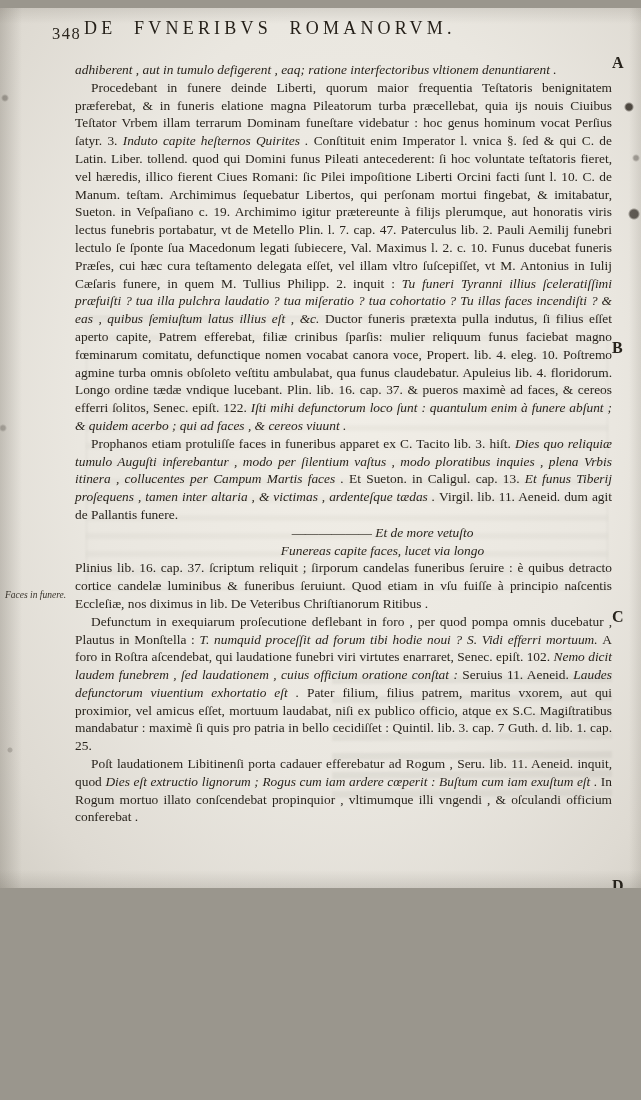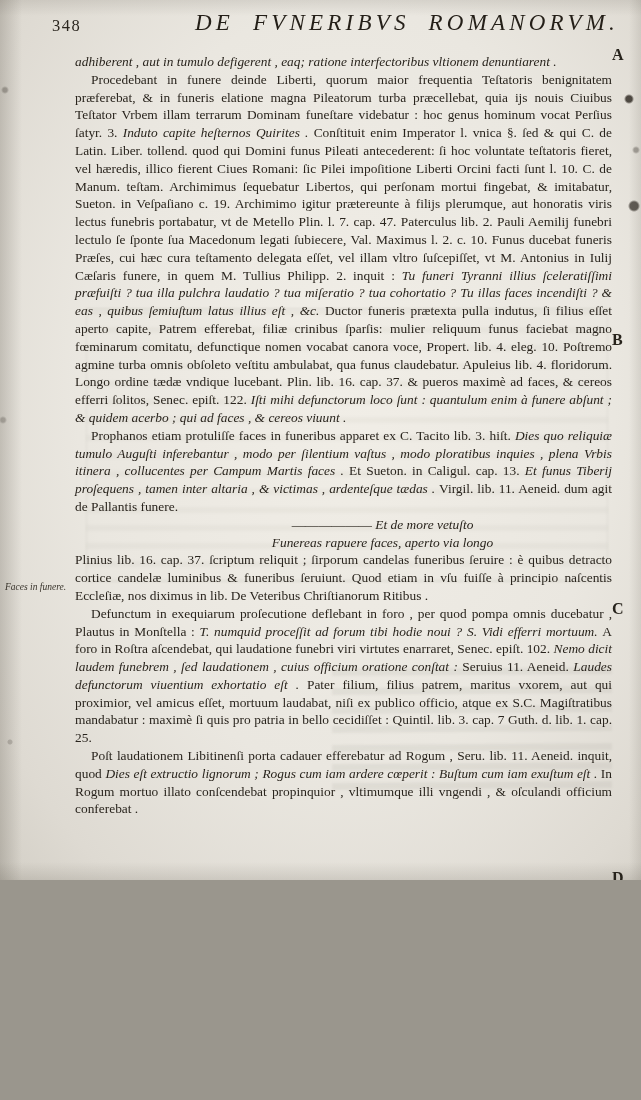--- a/index.html
+++ b/index.html
@@ -1,19 +1,19 @@
 <!DOCTYPE html>
 <html><head>
 <meta charset="utf-8">
 <style>
   html,body{margin:0;padding:0;background:#9a968d;}
   .page{
     position:relative;
     width:641px;height:880px;
-    margin:0 auto;
+    margin:8px auto;
     overflow:hidden;
     color:#29241d;
     font-family:"Liberation Serif","DejaVu Serif",serif;
     background:
       linear-gradient(90deg, rgba(72,66,55,.22), rgba(72,66,55,0) 22px),
       linear-gradient(270deg, rgba(72,66,55,.12), rgba(72,66,55,0) 12px),
       linear-gradient(180deg, rgba(72,66,55,.12), rgba(72,66,55,0) 16px),
       linear-gradient(0deg, rgba(72,66,55,.14), rgba(72,66,55,0) 18px),
       radial-gradient(ellipse at 54% 44%, #f1eee7 0%, #eae7e0 55%, #dedad2 85%, #d3cfc6 100%);
   }
@@ -41,22 +41,22 @@
     border:1px solid rgba(85,78,66,.07);
     background:repeating-linear-gradient(180deg, rgba(92,86,74,.035) 0 6px, rgba(0,0,0,0) 6px 18px);
     filter:blur(1.2px);pointer-events:none;
   }
   .header-number{
     position:absolute;left:52px;top:16px;
     font-size:16.5px;letter-spacing:1.5px;color:#2b261f;
   }
   .header-title{
     position:absolute;left:84px;right:22px;top:10px;
-    text-align:right;font-size:23px;letter-spacing:4.2px;word-spacing:9px;
-    color:#241f18;white-space:nowrap;font-style:italic;
+    text-align:left;font-size:18px;letter-spacing:4.2px;word-spacing:9px;
+    color:#241f18;white-space:nowrap;
   }
   .body-text{
     position:absolute;left:75px;top:53px;width:537px;
     font-size:13.4px;line-height:17.8px;text-align:justify;
     text-justify:inter-word;
   }
   .para{margin:0;}
   .para.indent{text-indent:16px;}
   .it{font-style:italic;}
   .verse{margin:0;padding-left:78px;text-align:center;}
@@ -83,21 +83,21 @@
 
   <div class="header-number">348</div>
   <div class="header-title">DE FVNERIBVS ROMANORVM.</div>
 
   <div class="body-text">
       <p class="para"><span class="it">adhiberent , aut in tumulo defigerent , eaq; ratione interfectoribus vltionem denuntiarent .</span></p>
       <p class="para indent"><span>Procedebant in funere deinde Liberti, quorum maior frequentia Teſtatoris benignitatem præferebat, &amp; in funeris elatione magna Pileatorum turba præcellebat, quia ijs nouis Ciuibus Teſtator Vrbem illam terrarum Dominam funeſtare videbatur : hoc genus hominum vocat Perſius ſatyr. 3. </span><span class="it">Induto capite heſternos Quirites . </span><span>Conſtituit enim Imperator l. vnica §. ſed &amp; qui C. de Latin. Liber. tollend. quod qui Domini funus Pileati antecederent: ſi hoc voluntate teſtatoris fieret, vel hæredis, illico fierent Ciues Romani: ſic Pilei impoſitione Liberti Orcini facti ſunt l. 10. C. de Manum. teſtam. Archimimus ſequebatur Libertos, qui perſonam mortui fingebat, &amp; imitabatur, Sueton. in Veſpaſiano c. 19. Archimimo igitur prætereunte à filijs plerumque, aut honoratis viris lectus funebris portabatur, vt de Metello Plin. l. 7. cap. 47. Paterculus lib. 2. Pauli Aemilij funebri lectulo ſe ſponte ſua Macedonum legati ſubiecere, Val. Maximus l. 2. c. 10. Funus ducebat funeris Præſes, cui hæc cura teſtamento delegata eſſet, vel illam vltro ſuſcepiſſet, vt M. Antonius in Iulij Cæſaris funere, in quem M. Tullius Philipp. 2. inquit : </span><span class="it">Tu funeri Tyranni illius ſceleratiſſimi præfuiſti ? tua illa pulchra laudatio ? tua miſeratio ? tua cohortatio ? Tu illas faces incendiſti ? &amp; eas , quibus ſemiuſtum latus illius eſt , &amp;c. </span><span>Ductor funeris prætexta pulla indutus, ſi filius eſſet aperto capite, Patrem efferebat, filiæ crinibus ſparſis: mulier reliquum funus faciebat magno fœminarum comitatu, defunctique nomen vocabat canora voce, Propert. lib. 4. eleg. 10. Poſtremo agmine turba omnis obſoleto veſtitu ambulabat, qua funus claudebatur. Apuleius lib. 4. floridorum. Longo ordine tædæ vndique lucebant. Plin. lib. 16. cap. 37. &amp; pueros maximè ad faces, &amp; cereos efferri ſolitos, Senec. epiſt. 122. </span><span class="it">Iſti mihi defunctorum loco ſunt : quantulum enim à funere abſunt ; &amp; quidem acerbo ; qui ad faces , &amp; cereos viuunt .</span></p>
       <p class="para indent"><span>Prophanos etiam protuliſſe faces in funeribus apparet ex C. Tacito lib. 3. hiſt. </span><span class="it">Dies quo reliquiæ tumulo Auguſti inferebantur , modo per ſilentium vaſtus , modo ploratibus inquies , plena Vrbis itinera , collucentes per Campum Martis faces . </span><span>Et Sueton. in Caligul. cap. 13. </span><span class="it">Et funus Tiberij proſequens , tamen inter altaria , &amp; victimas , ardenteſque tædas . </span><span>Virgil. lib. 11. Aeneid. dum agit de Pallantis funere.</span></p>
       <div class="verse">
         <div class="verse-line"><span>—————— </span><span class="it">Et de more vetuſto</span></div>
-        <div class="verse-line"><span class="it">Funereas rapuere faces, aperto via longo</span></div>
+        <div class="verse-line"><span class="it">Funereas capite faces, lucet via longo</span></div>
       </div>
       <p class="para"><span>Plinius lib. 16. cap. 37. ſcriptum reliquit ; ſirporum candelas funeribus ſeruire : è quibus detracto cortice candelæ luminibus &amp; funeribus ſeruiunt. Quod etiam in vſu fuiſſe à principio naſcentis Eccleſiæ, nos diximus in lib. De Veteribus Chriſtianorum Ritibus .</span></p>
       <p class="para indent"><span>Defunctum in exequiarum proſecutione deflebant in foro , per quod pompa omnis ducebatur , Plautus in Monſtella : </span><span class="it">T. numquid proceſſit ad forum tibi hodie noui ? S. Vidi efferri mortuum. </span><span>A foro in Roſtra aſcendebat, qui laudatione funebri viri virtutes enarraret, Senec. epiſt. 102. </span><span class="it">Nemo dicit laudem funebrem , ſed laudationem , cuius officium oratione conſtat : </span><span>Seruius 11. Aeneid. </span><span class="it">Laudes defunctorum viuentium exhortatio eſt . </span><span>Pater filium, filius patrem, maritus vxorem, aut qui proximior, vel amicus eſſet, mortuum laudabat, niſi ex publico officio, atque ex S.C. Magiſtratibus mandabatur : maximè ſi quis pro patria in bello cecidiſſet : Quintil. lib. 3. cap. 7 Guth. d. lib. 1. cap. 25.</span></p>
       <p class="para indent"><span>Poſt laudationem Libitinenſi porta cadauer efferebatur ad Rogum , Seru. lib. 11. Aeneid. inquit, quod </span><span class="it">Dies eſt extructio lignorum ; Rogus cum iam ardere cœperit : Buſtum cum iam exuſtum eſt . </span><span>In Rogum mortuo illato conſcendebat propinquior , vltimumque illi vngendi , &amp; oſculandi officium conferebat .</span></p>
     </div>
 
   <div>
       <div class="margin-letter" style="top: 46px;">A</div>
       <div class="margin-letter" style="top: 331px;">B</div>
       <div class="margin-letter" style="top: 600px;">C</div>

